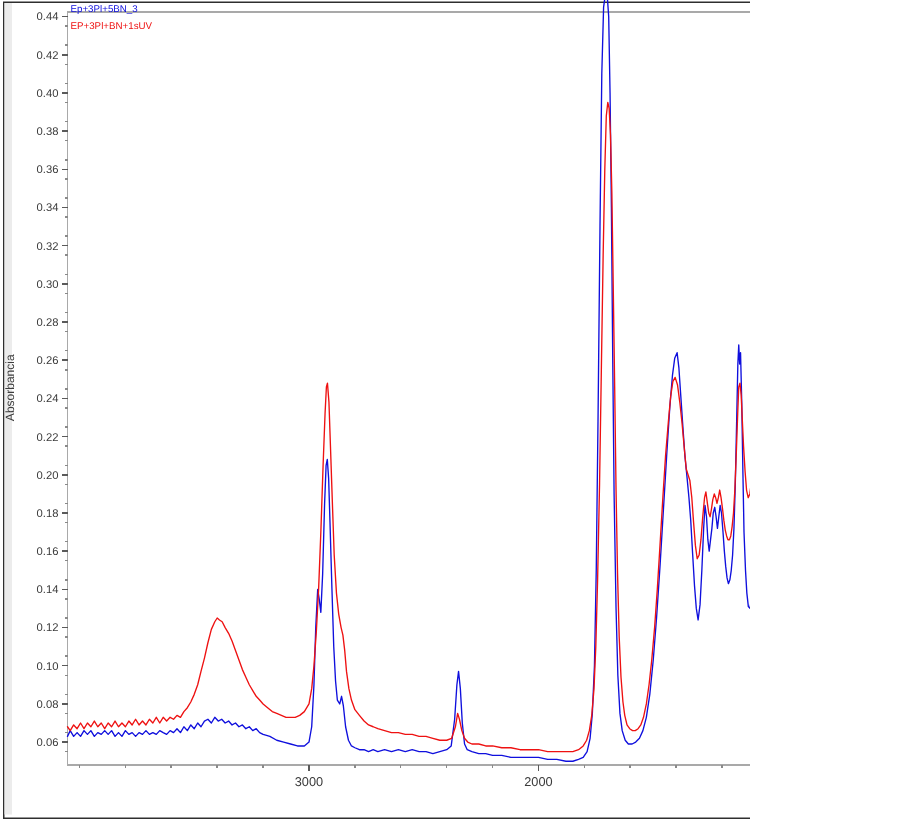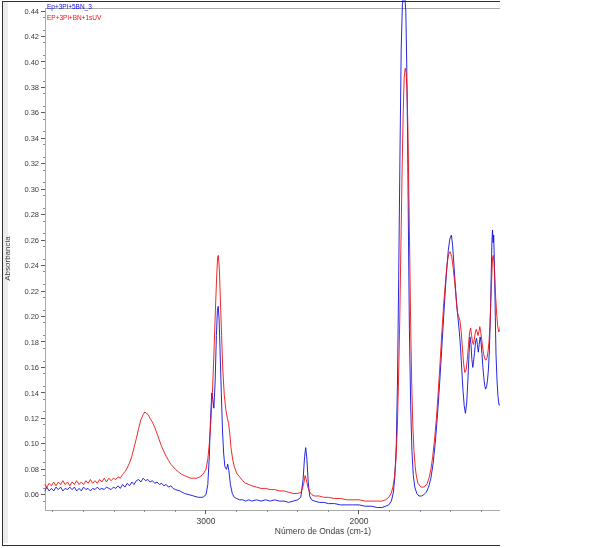--- a/index.html
+++ b/index.html
@@ -124,14 +124,13 @@
       <line x1="542.5542102366538" y1="510" x2="542.5542102366538" y2="512" stroke="#8a8a8a" stroke-width="1" shape-rendering="crispEdges"></line>
       <line x1="573.1541001651074" y1="510" x2="573.1541001651074" y2="512" stroke="#8a8a8a" stroke-width="1" shape-rendering="crispEdges"></line>
       <polyline points="45.0,490.9 46.8,487.1 49.1,490.9 51.4,488.4 53.7,490.9 56.0,487.1 58.3,489.6 60.6,487.1 62.9,490.9 65.2,488.4 67.5,489.6 69.8,487.1 72.1,489.6 74.4,487.1 76.7,490.9 79.0,488.4 81.3,490.9 83.6,487.1 85.9,489.6 88.1,488.4 90.4,490.9 92.7,488.4 95.0,489.6 97.3,487.1 99.6,489.6 101.9,488.4 104.2,489.6 106.5,487.1 108.8,488.4 111.1,489.6 113.4,487.1 115.7,488.4 118.0,485.8 120.3,488.4 122.6,484.5 124.9,487.1 127.2,483.3 129.5,485.8 131.8,482.0 134.0,484.5 136.3,480.7 138.6,479.5 140.9,482.0 143.2,478.2 145.5,480.7 147.8,479.5 150.1,482.0 152.4,480.7 154.7,483.3 157.0,482.0 159.3,484.5 161.6,483.3 163.9,485.8 166.2,484.5 168.5,487.1 170.8,485.8 173.1,488.4 175.4,489.6 179.9,490.9 184.5,493.5 189.1,494.7 193.7,496.0 198.3,497.3 202.9,497.3 206.0,494.7 207.8,484.5 209.3,456.5 210.5,418.4 211.8,392.9 212.8,399.3 213.9,408.2 215.1,382.7 216.4,335.6 217.4,310.2 218.2,306.3 219.1,319.1 220.0,348.4 221.3,392.9 222.5,431.1 223.7,454.0 224.9,466.7 226.5,469.3 227.7,464.2 228.9,470.5 230.4,484.5 232.3,493.5 234.3,497.3 236.6,498.5 239.6,499.8 242.7,499.8 245.7,501.1 248.8,499.8 251.9,501.1 256.4,499.8 261.0,501.1 265.6,499.8 270.2,501.1 274.8,499.8 279.4,501.1 284.0,501.1 288.6,502.4 293.2,501.1 297.8,499.8 300.8,497.3 303.1,479.5 304.6,456.5 305.7,447.6 306.9,459.1 308.2,482.0 309.7,496.0 311.5,499.8 314.6,501.1 319.2,502.4 323.8,502.4 328.4,503.6 334.5,503.6 340.6,504.9 346.7,504.9 352.8,504.9 359.0,504.9 365.1,506.2 371.2,506.2 377.3,507.5 381.9,507.5 385.7,506.2 388.8,504.9 391.4,501.1 393.4,492.2 394.9,475.6 396.3,443.8 397.5,380.2 398.7,278.3 400.0,151.1 401.2,49.2 402.4,4.7 403.3,-1.7 404.9,-1.7 405.8,11.1 406.7,62.0 407.6,138.3 408.5,240.2 409.4,329.3 410.7,405.6 411.9,450.2 413.3,475.6 414.8,487.1 416.8,493.5 418.9,496.0 421.4,496.0 423.8,494.7 426.3,492.2 428.6,487.1 430.9,478.2 433.2,462.9 435.5,440.0 437.7,412.0 440.0,377.6 442.3,339.4 444.6,301.3 446.5,272.0 448.3,250.3 449.8,238.9 451.4,235.1 452.6,245.3 453.8,263.1 455.0,280.9 456.6,303.8 458.1,319.1 459.3,331.8 460.5,347.1 461.8,370.0 463.0,390.4 464.2,405.6 465.4,413.3 466.7,403.1 467.9,380.2 469.1,352.2 470.0,336.9 471.0,344.5 471.9,359.8 472.8,367.4 473.7,359.8 474.6,352.2 475.5,342.0 476.5,338.2 477.4,344.5 478.3,352.2 479.2,344.5 480.1,336.9 481.0,342.0 482.0,354.7 482.9,367.4 483.8,377.6 484.7,385.3 485.6,389.1 486.6,386.5 487.5,380.2 488.4,370.0 489.3,352.2 490.2,322.9 491.1,280.9 491.9,242.7 492.5,230.0 493.1,242.7 493.7,235.1 494.5,268.2 495.3,316.5 496.0,354.7 497.0,380.2 497.9,395.4 498.9,404.4 500.0,405.6 501.2,398.0 502.5,380.2 503.5,354.7 504.6,326.7 505.5,301.3 506.3,288.5 507.1,293.6 507.8,314.0 508.7,344.5 509.7,380.2 510.7,410.7 512.0,433.6 513.2,445.1 514.4,451.5 515.9,460.4 517.6,469.3 519.3,475.6 521.0,478.2 522.7,474.4 524.2,465.5 525.6,451.5 526.8,442.5 527.9,440.0 529.1,447.6 530.5,457.8 531.8,464.2 533.4,469.3 534.9,471.8 536.4,473.1 538.0,469.3 539.5,464.2 541.0,457.8 542.6,460.4 544.1,465.5 545.6,470.5 547.1,473.1 548.7,471.8 549.9,462.9 551.0,438.7 551.9,392.9 552.7,352.2 553.3,370.0 553.9,418.4 554.6,454.0 555.6,478.2 556.6,492.2 557.9,501.1 559.1,506.2 560.3,507.5 561.5,504.9 562.8,499.8 564.0,492.2 565.2,484.5 566.4,479.5 567.6,474.4 568.9,478.2 570.1,484.5 571.3,492.2 572.5,498.5 573.8,504.9 575.0,508.7 576.2,511.3 577.4,510.0 578.7,506.2 579.9,501.1 581.1,494.7 582.3,489.6 583.6,493.5 584.8,498.5 586.0,497.3 587.2,492.2 588.5,487.1 589.7,490.9 590.9,494.7 592.1,497.3 593.4,498.5 594.6,494.7 595.8,489.6 597.0,490.9 598.2,494.7 599.5,497.3 600.7,498.5" fill="none" stroke="#0f0fdd" stroke-width="0.9" stroke-linejoin="round" stroke-linecap="round"></polyline>
       <polyline points="45.0,484.5 46.8,487.1 49.1,483.3 51.4,485.8 53.7,482.0 56.0,485.8 58.3,482.0 60.6,484.5 62.9,480.7 65.2,484.5 67.5,482.0 69.8,485.8 72.1,482.0 74.4,484.5 76.7,480.7 79.0,484.5 81.3,482.0 83.6,484.5 85.9,480.7 88.1,483.3 90.4,479.5 92.7,483.3 95.0,480.7 97.3,483.3 99.6,479.5 101.9,482.0 104.2,478.2 106.5,482.0 108.8,478.2 111.1,480.7 113.4,478.2 115.7,479.5 118.0,476.9 120.3,478.2 122.6,474.4 124.9,471.8 127.2,468.0 129.5,462.9 131.8,456.5 134.0,447.6 136.3,438.7 138.6,428.5 140.9,419.6 143.2,414.5 144.8,412.0 146.3,413.3 148.1,414.5 150.1,418.4 152.4,422.2 154.7,427.3 157.0,433.6 159.3,440.0 161.6,446.4 163.9,451.5 166.2,456.5 168.5,460.4 170.8,464.2 173.1,466.7 175.4,469.3 178.4,471.8 181.5,474.4 184.5,475.6 187.6,476.9 190.7,478.2 193.7,478.2 196.8,478.2 199.8,476.9 202.9,474.4 206.0,469.3 207.8,459.1 209.3,443.8 210.9,420.9 212.4,392.9 213.9,354.7 215.4,310.2 216.7,275.8 217.6,258.0 218.3,255.4 219.3,268.2 220.3,297.4 221.6,335.6 222.8,370.0 224.3,395.4 225.8,409.4 227.4,418.4 228.6,423.4 229.8,433.6 231.0,447.6 232.6,459.1 234.3,466.7 236.6,473.1 239.6,476.9 242.7,480.7 245.7,483.3 248.8,484.5 251.9,485.8 256.4,487.1 261.0,488.4 265.6,488.4 270.2,489.6 274.8,489.6 279.4,490.9 284.0,490.9 288.6,492.2 293.2,493.5 297.8,493.5 301.1,492.2 303.6,484.5 305.1,475.6 306.3,479.5 307.9,487.1 309.7,492.2 311.8,494.7 314.6,496.0 319.2,496.0 323.8,497.3 328.4,497.3 334.5,498.5 340.6,498.5 346.7,499.8 352.8,499.8 359.0,499.8 365.1,501.1 371.2,501.1 377.3,501.1 381.9,501.1 385.7,499.8 388.8,497.3 391.1,493.5 392.9,487.1 394.5,476.9 396.0,459.1 397.2,431.1 398.4,386.5 399.7,322.9 400.9,246.5 402.1,170.2 403.2,112.9 404.2,77.2 405.2,68.3 406.1,72.2 407.0,90.0 407.9,128.2 408.8,189.2 409.8,259.3 410.7,326.7 411.7,382.7 412.8,424.7 414.0,451.5 415.3,468.0 416.5,476.9 418.0,483.3 419.8,485.8 421.7,487.1 423.5,487.1 425.4,485.8 427.2,483.3 429.0,478.2 430.9,469.3 432.7,456.5 434.5,440.0 436.4,418.4 438.2,392.9 440.0,363.6 441.9,331.8 443.7,303.8 445.6,280.9 447.1,264.3 448.6,254.2 450.1,251.6 451.7,256.7 453.2,268.2 454.7,282.2 456.3,300.0 457.5,312.7 458.7,316.5 459.9,320.3 461.2,331.8 462.4,348.4 463.6,363.6 464.8,372.5 466.1,370.0 467.3,359.8 468.5,344.5 469.7,331.8 470.6,328.0 471.6,335.6 472.5,342.0 473.4,344.5 474.3,339.4 475.2,333.1 476.2,329.3 477.1,331.8 478.0,335.6 478.9,331.8 479.8,326.7 480.7,331.8 481.7,339.4 482.6,347.1 483.5,353.4 484.4,357.3 485.3,359.8 486.3,359.8 487.2,357.3 488.1,350.9 489.0,342.0 489.9,326.7 490.8,303.8 491.8,275.8 492.5,258.0 493.3,255.4 494.1,263.1 494.8,278.3 495.7,297.4 496.7,314.0 497.7,326.7 498.8,331.8 499.9,329.3 500.9,321.6 502.0,306.3 503.1,288.5 504.2,268.2 505.2,252.9 506.1,245.3 507.1,247.8 508.0,256.7 508.9,273.3 509.8,297.4 510.7,325.4 511.8,352.2 512.9,373.8 513.9,389.1 515.0,399.3 516.2,406.9 517.6,413.3 519.0,418.4 520.4,422.2 521.7,426.0 523.1,427.3 524.5,426.0 525.9,420.9 527.1,417.1 528.2,418.4 529.4,424.7 530.8,429.8 532.2,433.6 533.5,437.4 534.9,438.7 536.3,440.0 537.7,438.7 539.0,436.2 540.4,433.6 541.8,432.4 543.2,434.9 544.5,440.0 545.9,443.8 547.3,445.1 548.7,442.5 549.9,436.2 551.0,426.0 551.9,413.3 552.7,408.2 553.4,415.8 554.3,428.5 555.4,443.8 556.5,456.5 557.7,466.7 558.9,475.6 560.1,480.7 561.4,484.5 562.6,485.8 563.8,485.8 565.0,484.5 566.3,482.0 567.5,480.7 568.7,479.5 569.9,480.7 571.2,482.0 572.4,482.0 573.6,482.0 574.8,480.7 576.1,479.5 577.3,478.2 578.5,476.9 579.7,476.9 581.0,478.2 582.2,479.5 583.4,479.5 584.6,476.9 585.9,474.4 587.1,473.1 588.3,474.4 589.5,476.9 590.7,475.6 592.0,474.4 593.2,474.4 594.4,475.6 595.6,474.4 596.9,473.1 598.1,474.4 599.3,473.1 600.7,471.8" fill="none" stroke="#ee1111" stroke-width="0.9" stroke-linejoin="round" stroke-linecap="round"></polyline>
     </svg>
 
   <div class="legend-line" id="legend-1" style="color: rgb(15, 15, 221);">Ep+3Pl+5BN_3</div>
   <div class="legend-line" id="legend-2" style="color: rgb(238, 17, 17);">EP+3Pl+BN+1sUV</div>
 
   <div id="y-title">Absorbancia</div>
-  <div id="x-title">Número de Ondas (cm-1)</div>
 </div>
 
 </body></html>

